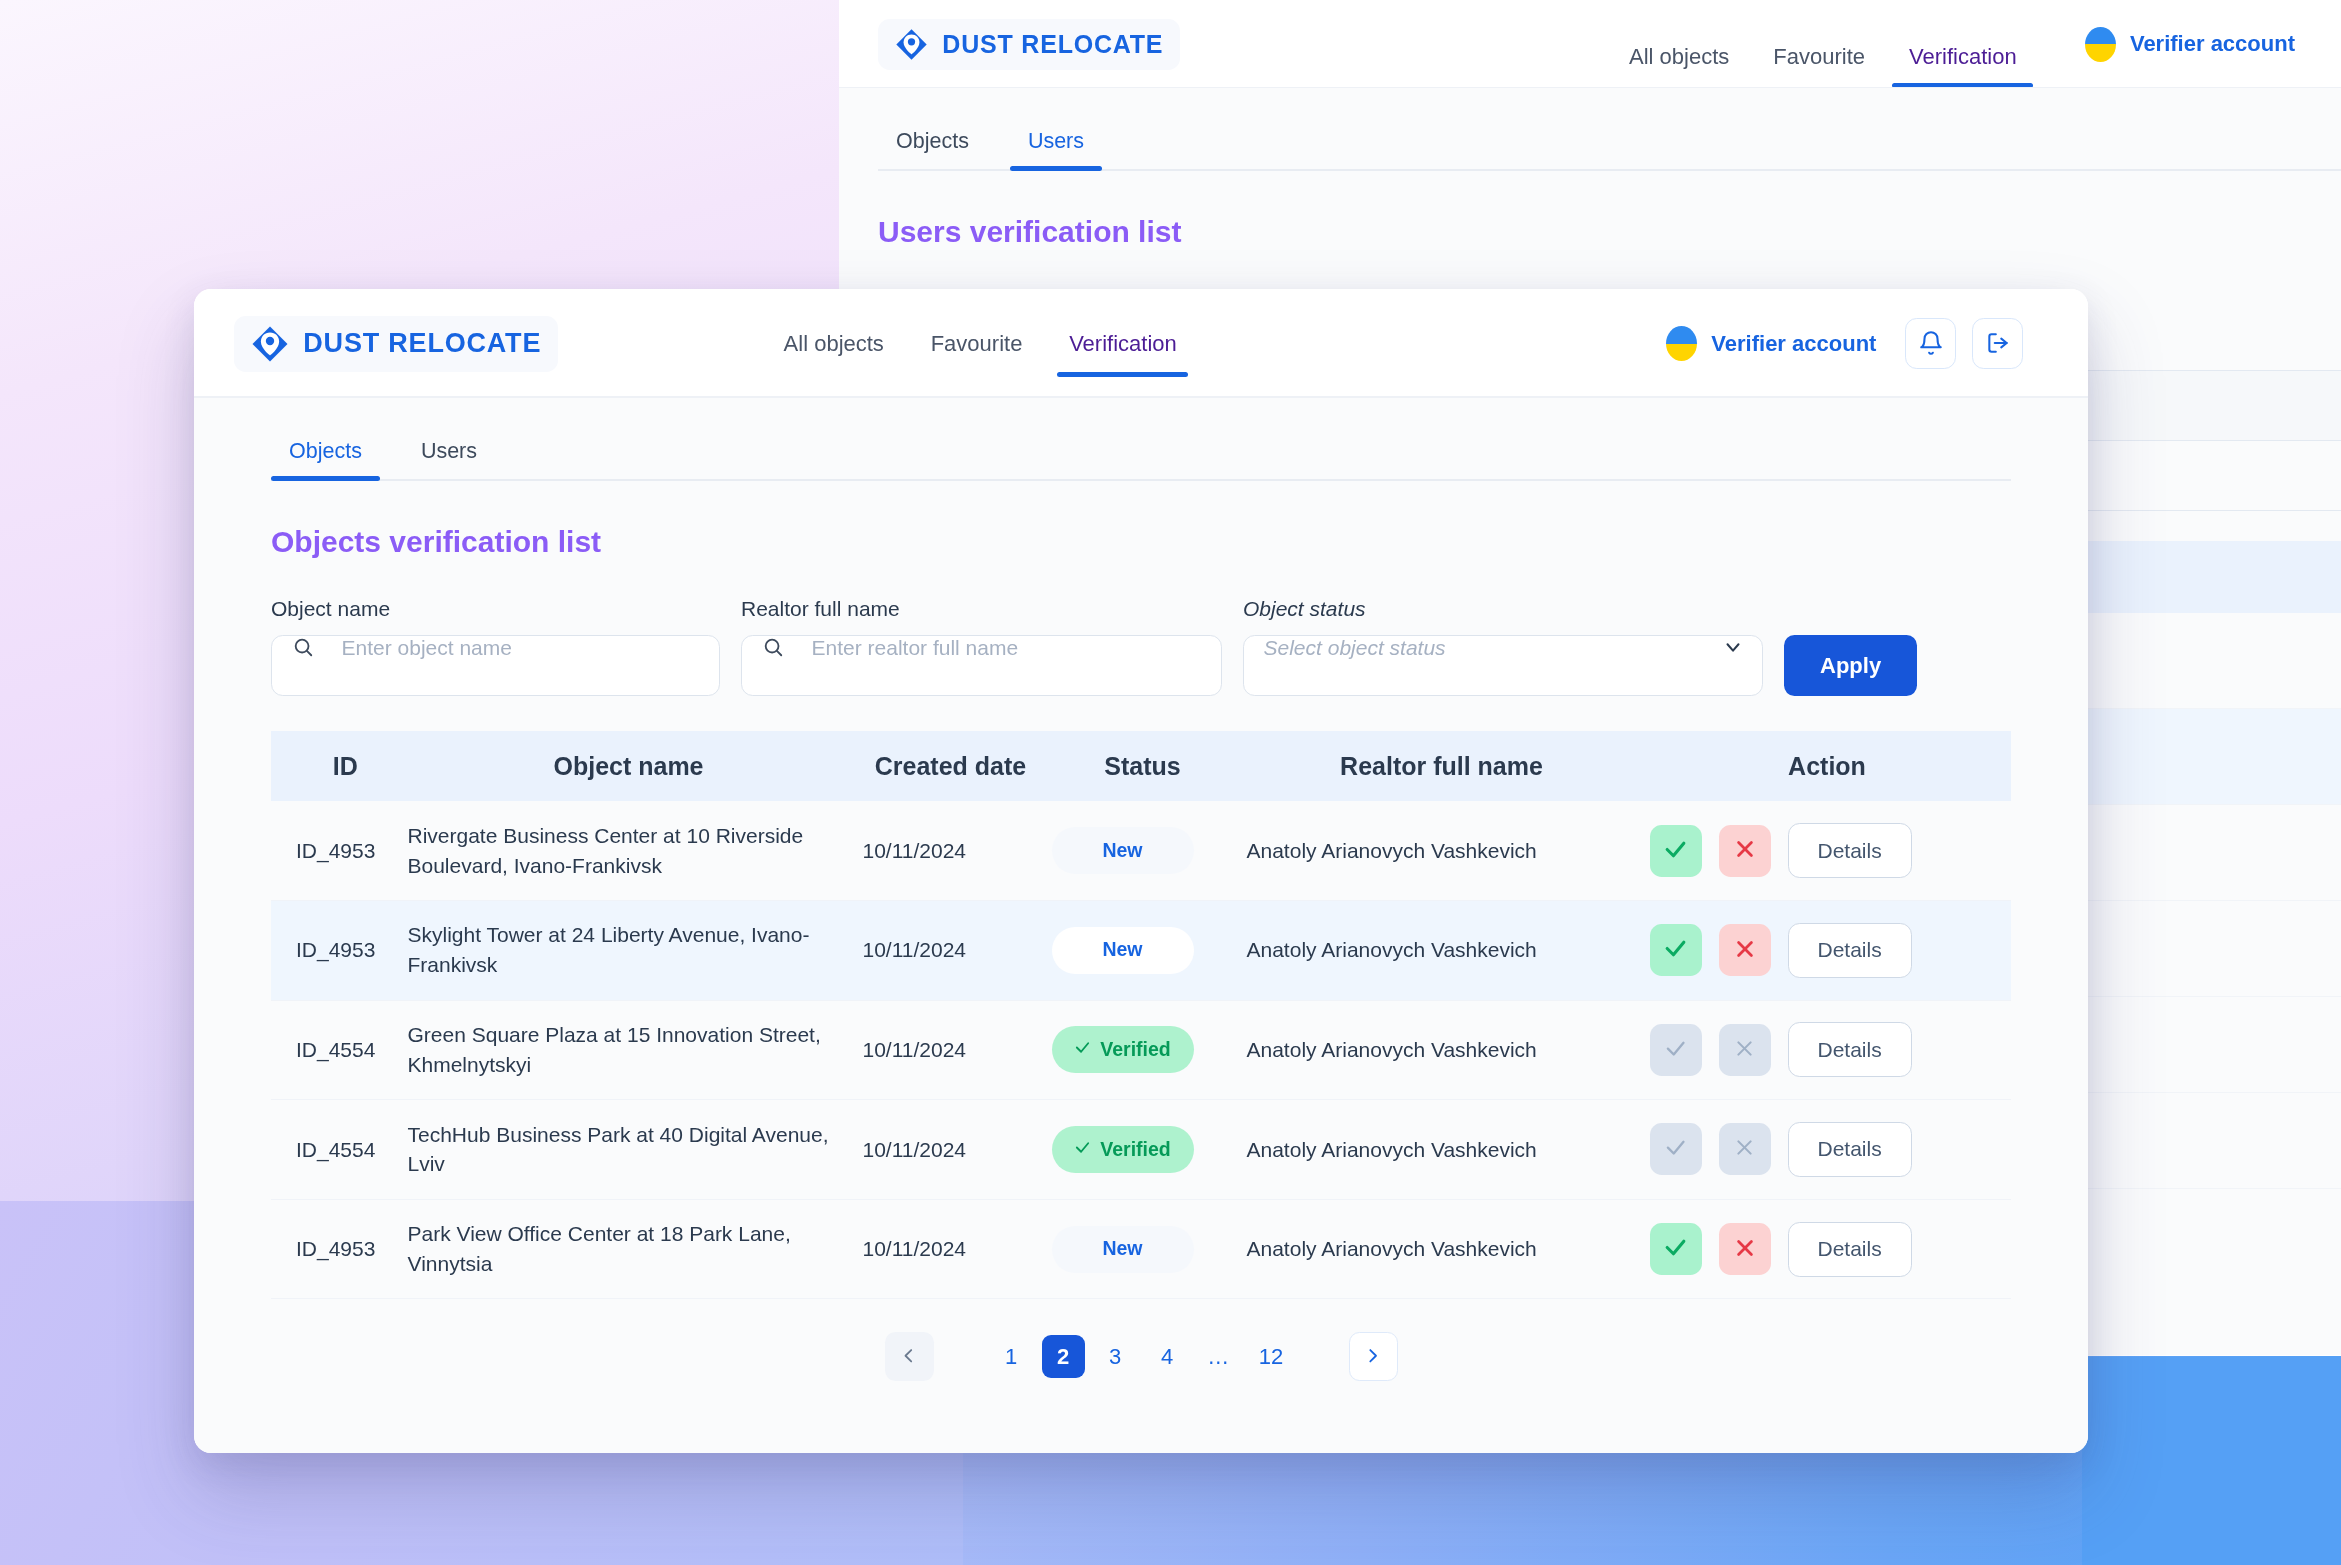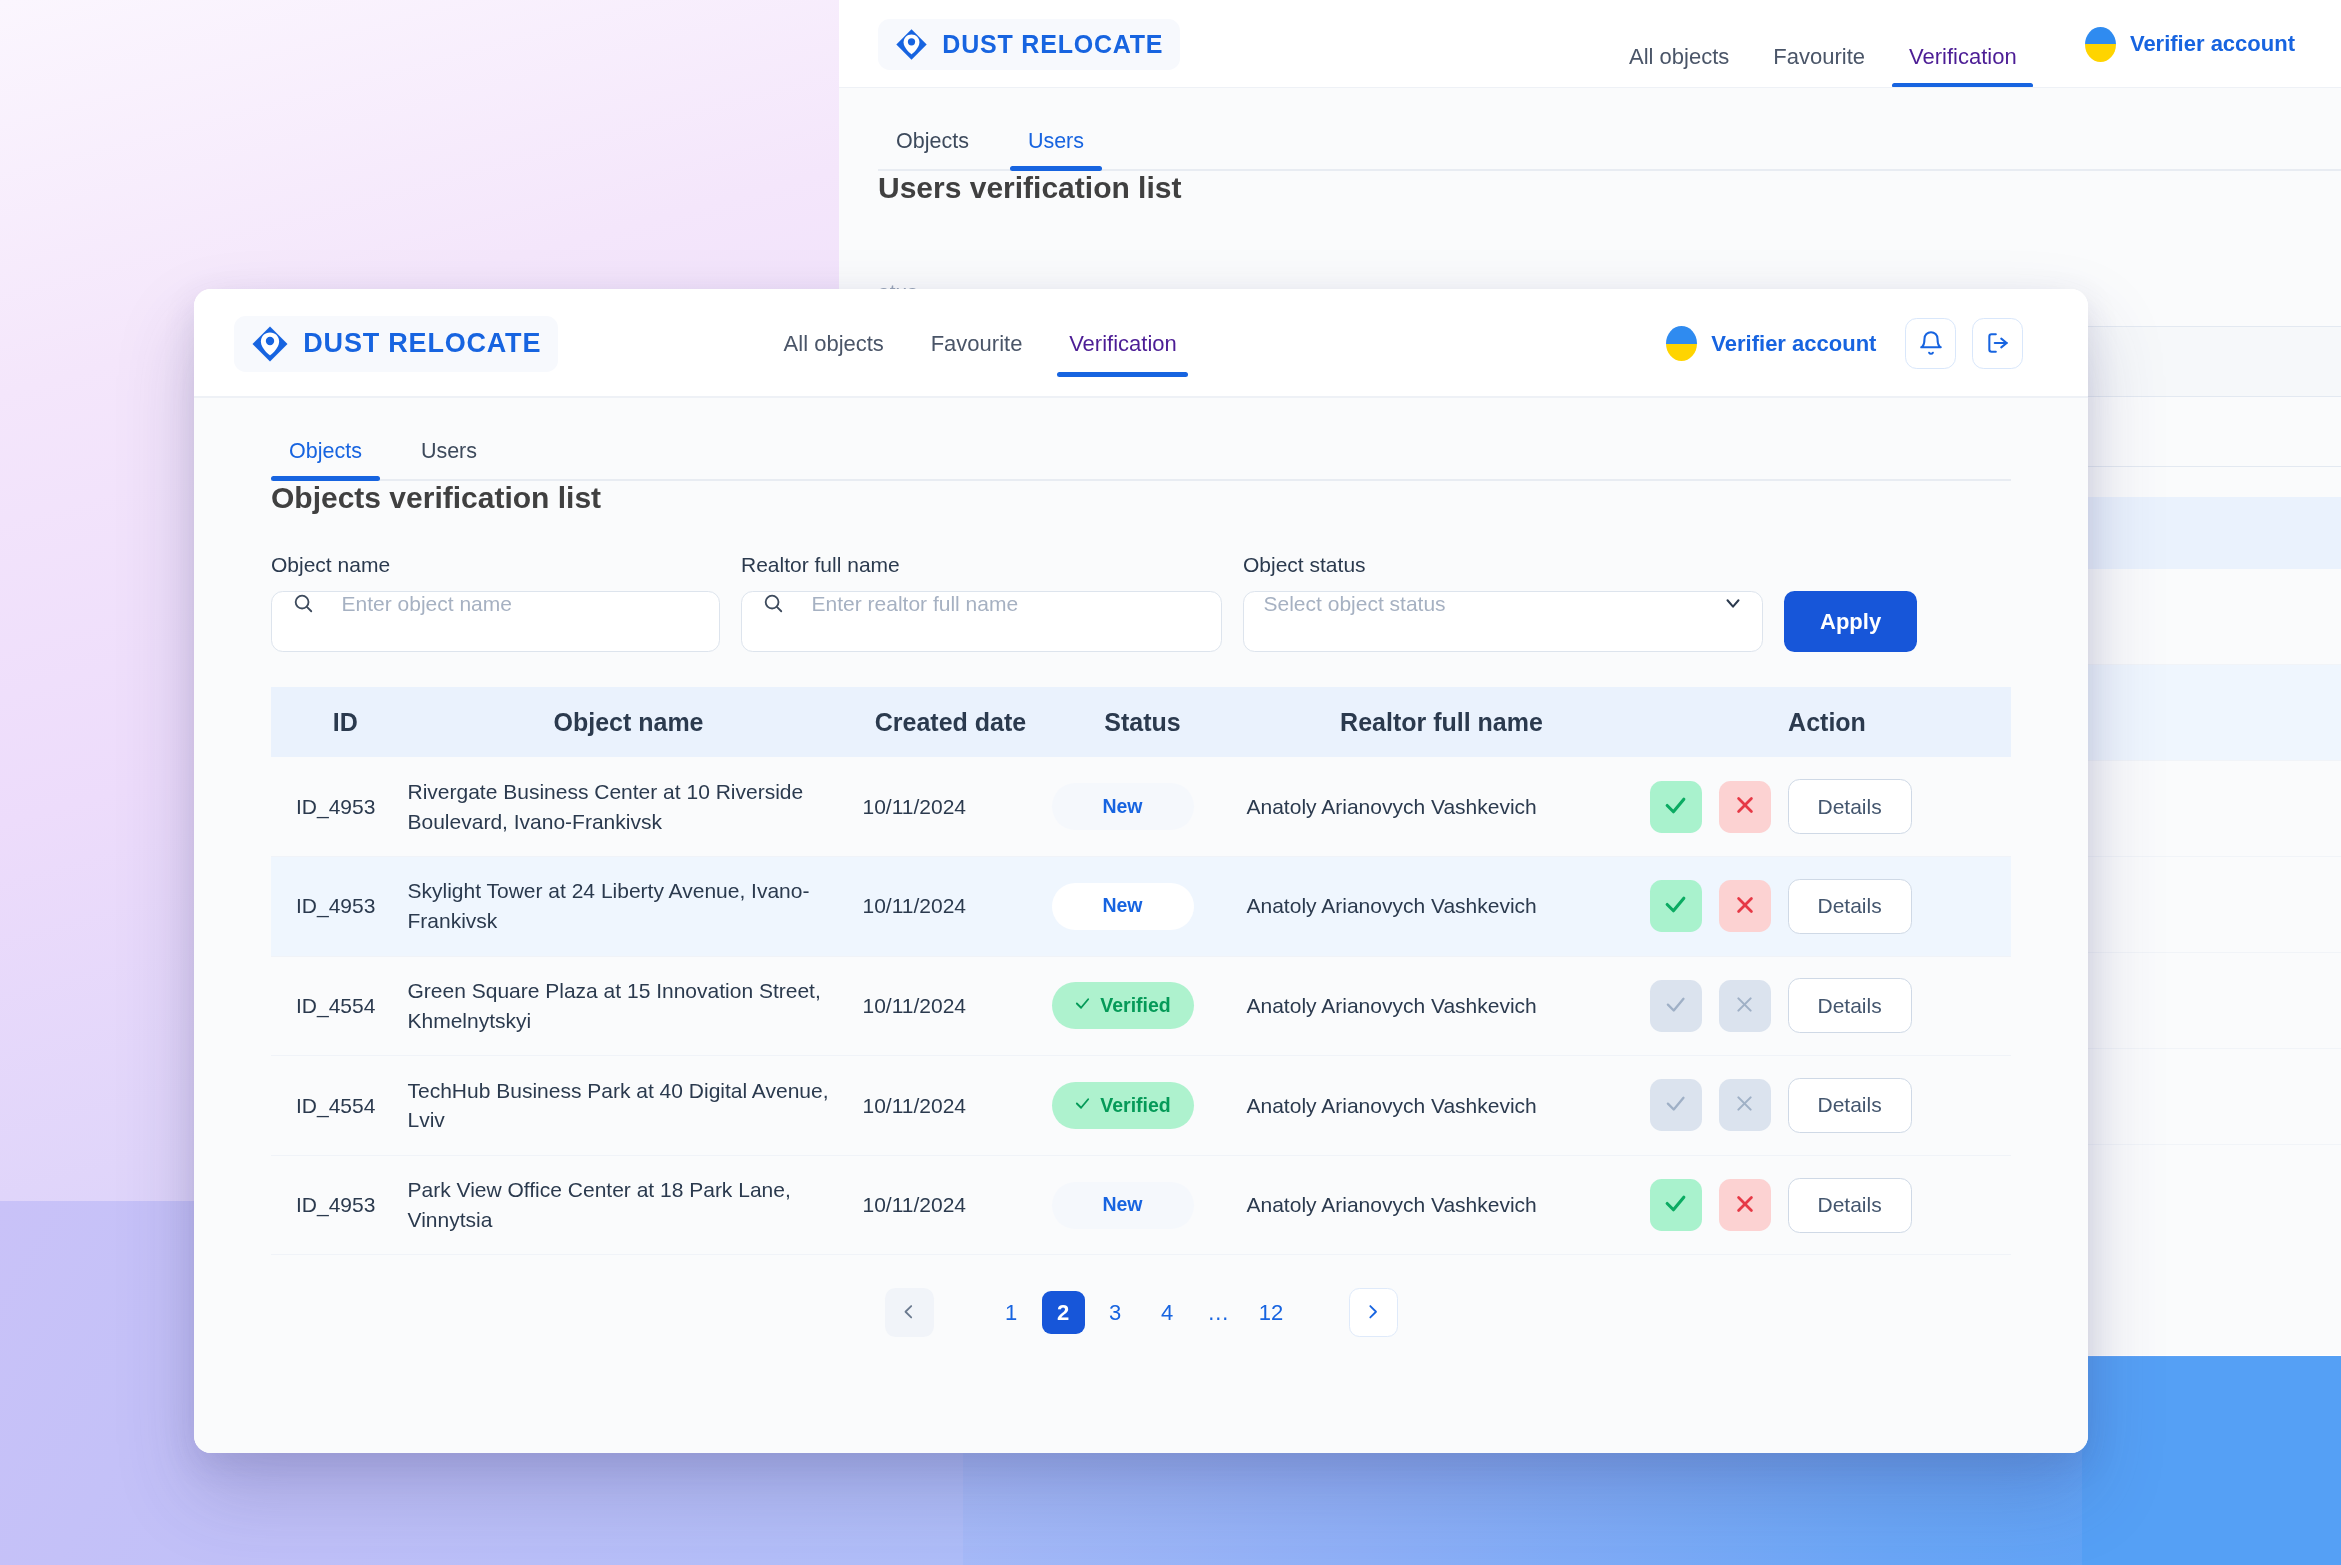--- a/index.html
+++ b/index.html
@@ -86,21 +86,21 @@
   }
   .subtab {
     font-size: 21.5px; color: #3d4a5c; padding: 0 18px 17px 18px; position: relative; cursor: pointer;
     white-space: nowrap;
   }
   .subtab.active { color: #1764e0; }
   .subtab.active::after {
     content: ""; position: absolute; left: 0; right: 0; bottom: 0; height: 4.6px;
     background: #1764e0; border-radius: 2.6px; z-index: 2;
   }
-  .page-title { font-size: 30px; font-weight: 800; color: #404040; white-space: nowrap; }
+  .page-title { font-size: 30px; font-weight: 800; color: #8b5cf6; margin-top: 44px; white-space: nowrap; }
 
   
   .bg-field-row { margin-top: 52px; }
   .bg-field {
     height: 70px; border-bottom: 1.3px solid #e3e9f1; display: flex; align-items: center;
     font-size: 21px; color: #9aa6b8; background: #fafbfc;
   }
   .bg-field.dark { color: #2b3a4e; background: #f6f8fa; }
   .bg-table-head {
     margin-top: 30px; height: 72px; background: #eaf2fd; display: flex; align-items: center;
@@ -447,21 +447,21 @@
           <span>
             <svg width="22" height="22" viewBox="0 0 24 24" fill="none" stroke="#3d4a5c" stroke-width="2" stroke-linecap="round">
                 <circle cx="11" cy="11" r="7"></circle>
                 <line x1="16.5" y1="16.5" x2="21" y2="21"></line>
               </svg>
           </span>
           <input type="text" placeholder="Enter realtor full name" style="">
         </div>
       </div>
 
-      <div class="field-group" style="width:520px;">
+      <div class="field-group" style="width:520px;font-style:italic;">
         <span class="field-label">Object status</span>
         <div class="field-box sel">
           <span class="sel-ph">Select object status</span>
           <span>
             <svg width="22" height="22" viewBox="0 0 24 24" fill="none" stroke="#2b3a4e" stroke-width="2.2" stroke-linecap="round" stroke-linejoin="round">
                 <polyline points="6 9 12 16 18 9"></polyline>
               </svg>
           </span>
         </div>
       </div>

